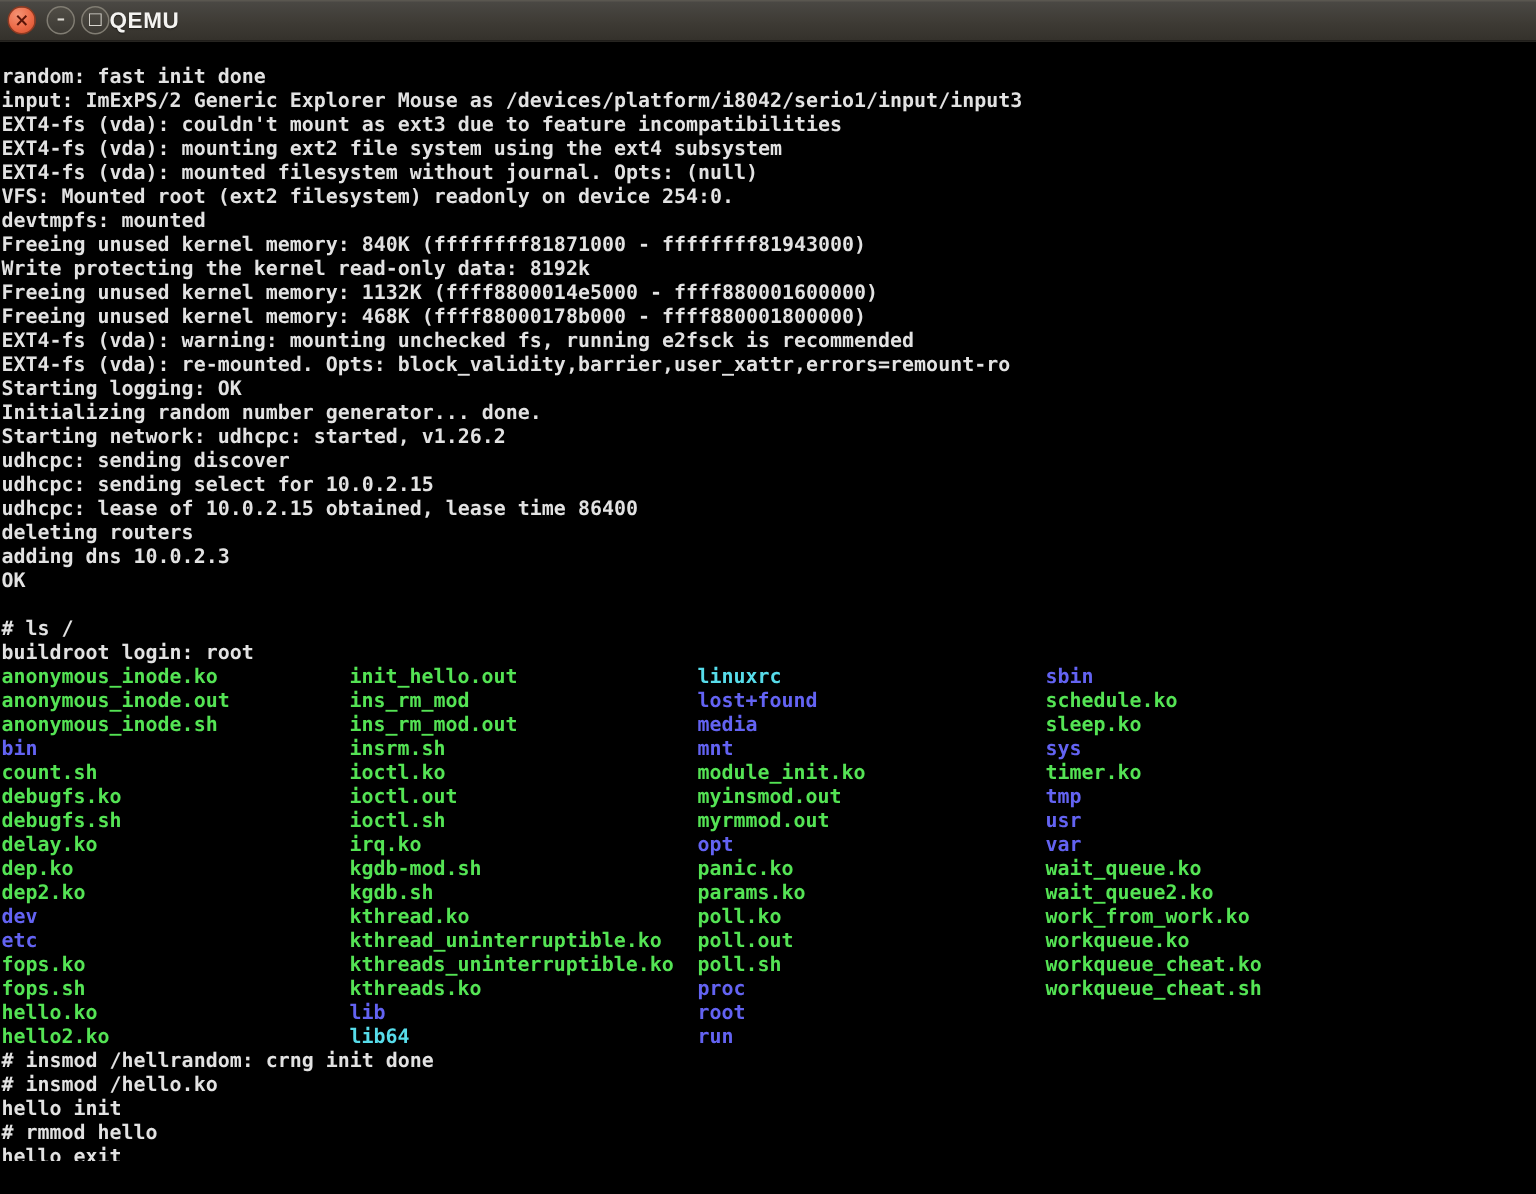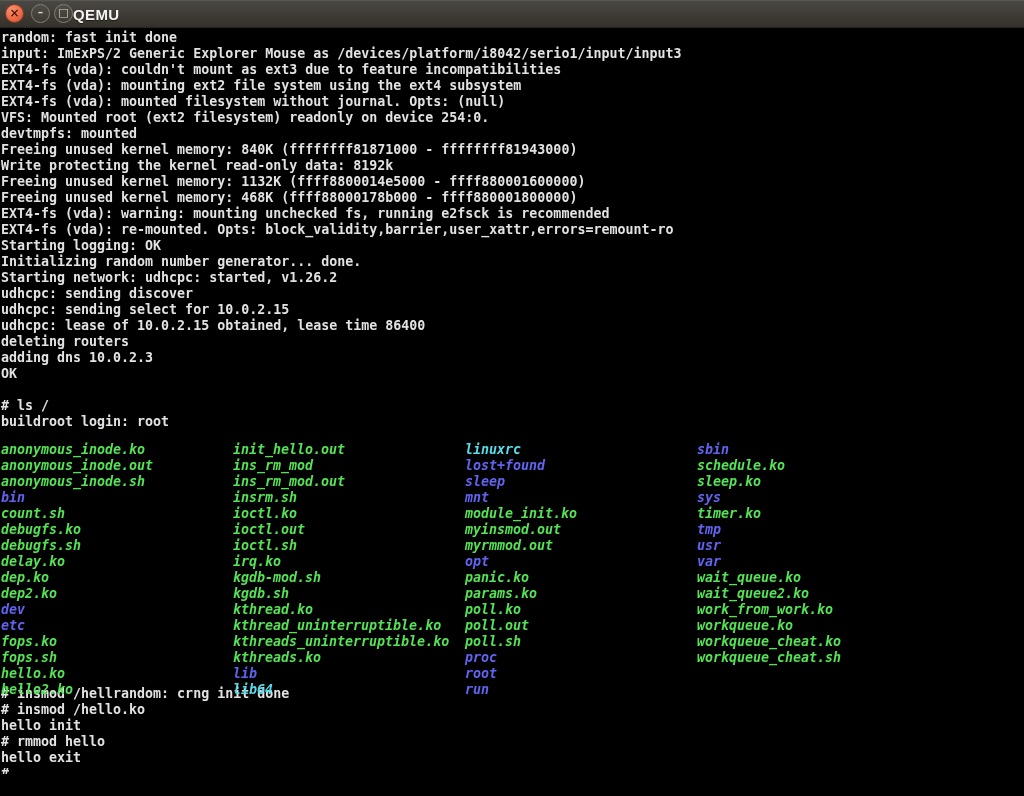--- a/index.html
+++ b/index.html
@@ -40,27 +40,27 @@
     color:#d9d6cf;font:bold 11px/16px "DejaVu Sans",sans-serif;text-align:center;
   }
   .title-text{
     position:absolute;left:73px;top:50%;transform:translateY(-50%);
     color:#f4f3f1;font:bold 15px "Liberation Sans",sans-serif;letter-spacing:.4px;
     text-shadow:0 1px 1px rgba(0,0,0,.5);
   }
   
   .terminal{
     position:relative;width:1024px;height:746px;box-sizing:border-box;
-    background:#000;padding:2px 0 0 1px;overflow:hidden;
+    background:#000;padding:16px 0 0 1px;overflow:hidden;
     font:bold 13.3px/16px "DejaVu Sans Mono",monospace;
     color:#e2e2e2;
   }
   .tline{height:16px;white-space:pre;}
   .ls-block{position:relative;height:256px;}
-  .ls-col{position:absolute;top:12px;font-style:italic;}
+  .ls-col{position:absolute;top:0;}
   .c-exec{color:#54e354;}
   .c-dir{color:#6363f2;}
   .c-link{color:#57dcea;}
   .cursor{
     display:inline-block;width:8px;height:4px;background:#d6d6d6;
     vertical-align:-2px;
   }
 </style>
 </head>
 <body>
@@ -137,21 +137,21 @@
         <div class="tline"><span class="c-exec">kthread.ko</span></div>
         <div class="tline"><span class="c-exec">kthread_uninterruptible.ko</span></div>
         <div class="tline"><span class="c-exec">kthreads_uninterruptible.ko</span></div>
         <div class="tline"><span class="c-exec">kthreads.ko</span></div>
         <div class="tline"><span class="c-dir">lib</span></div>
         <div class="tline"><span class="c-link">lib64</span></div>
       </div>
       <div class="ls-col" style="left: 464px;">
         <div class="tline"><span class="c-link">linuxrc</span></div>
         <div class="tline"><span class="c-dir">lost+found</span></div>
-        <div class="tline"><span class="c-dir">sleep</span></div>
+        <div class="tline"><span class="c-dir">media</span></div>
         <div class="tline"><span class="c-dir">mnt</span></div>
         <div class="tline"><span class="c-exec">module_init.ko</span></div>
         <div class="tline"><span class="c-exec">myinsmod.out</span></div>
         <div class="tline"><span class="c-exec">myrmmod.out</span></div>
         <div class="tline"><span class="c-dir">opt</span></div>
         <div class="tline"><span class="c-exec">panic.ko</span></div>
         <div class="tline"><span class="c-exec">params.ko</span></div>
         <div class="tline"><span class="c-exec">poll.ko</span></div>
         <div class="tline"><span class="c-exec">poll.out</span></div>
         <div class="tline"><span class="c-exec">poll.sh</span></div>

